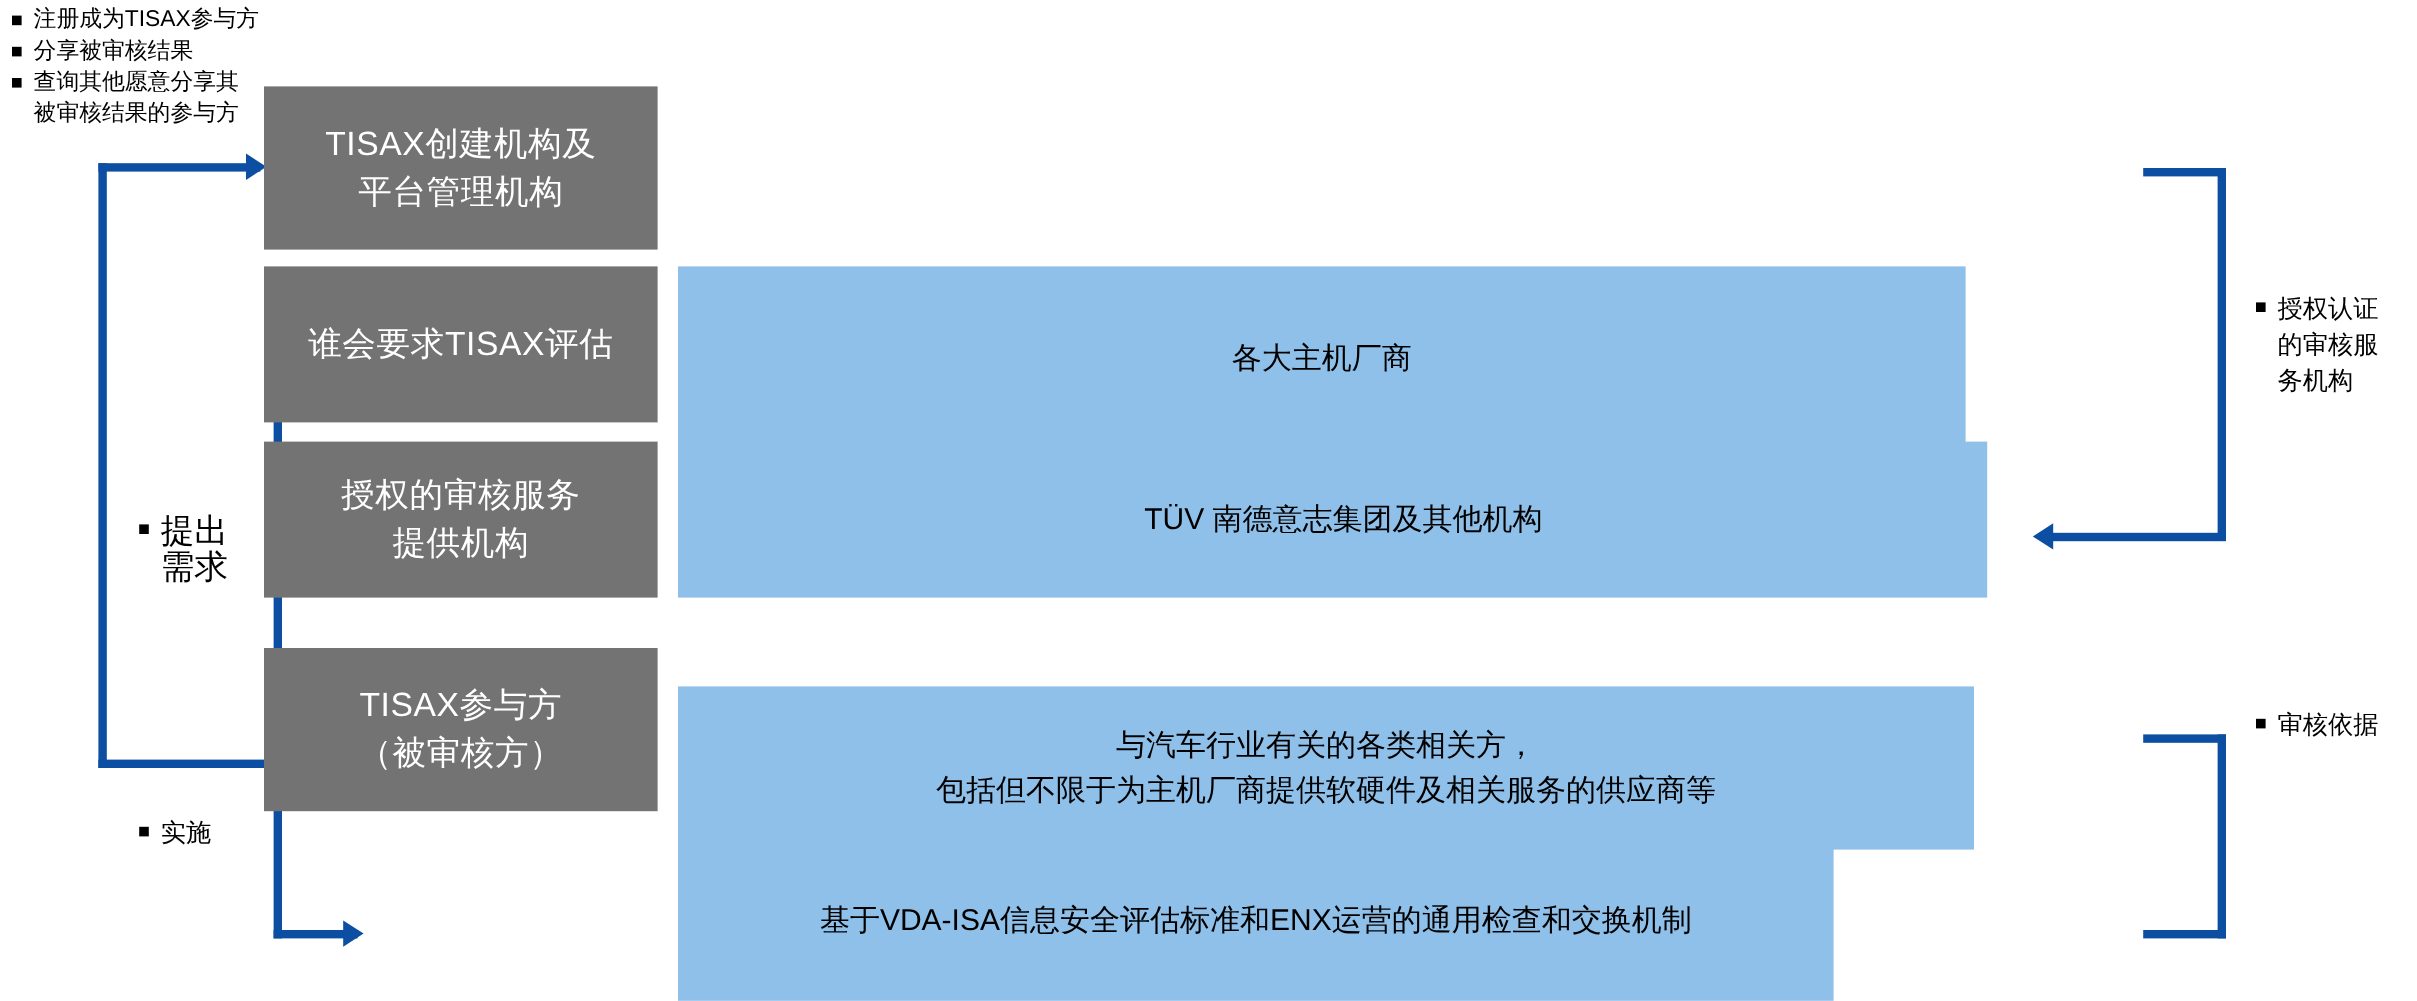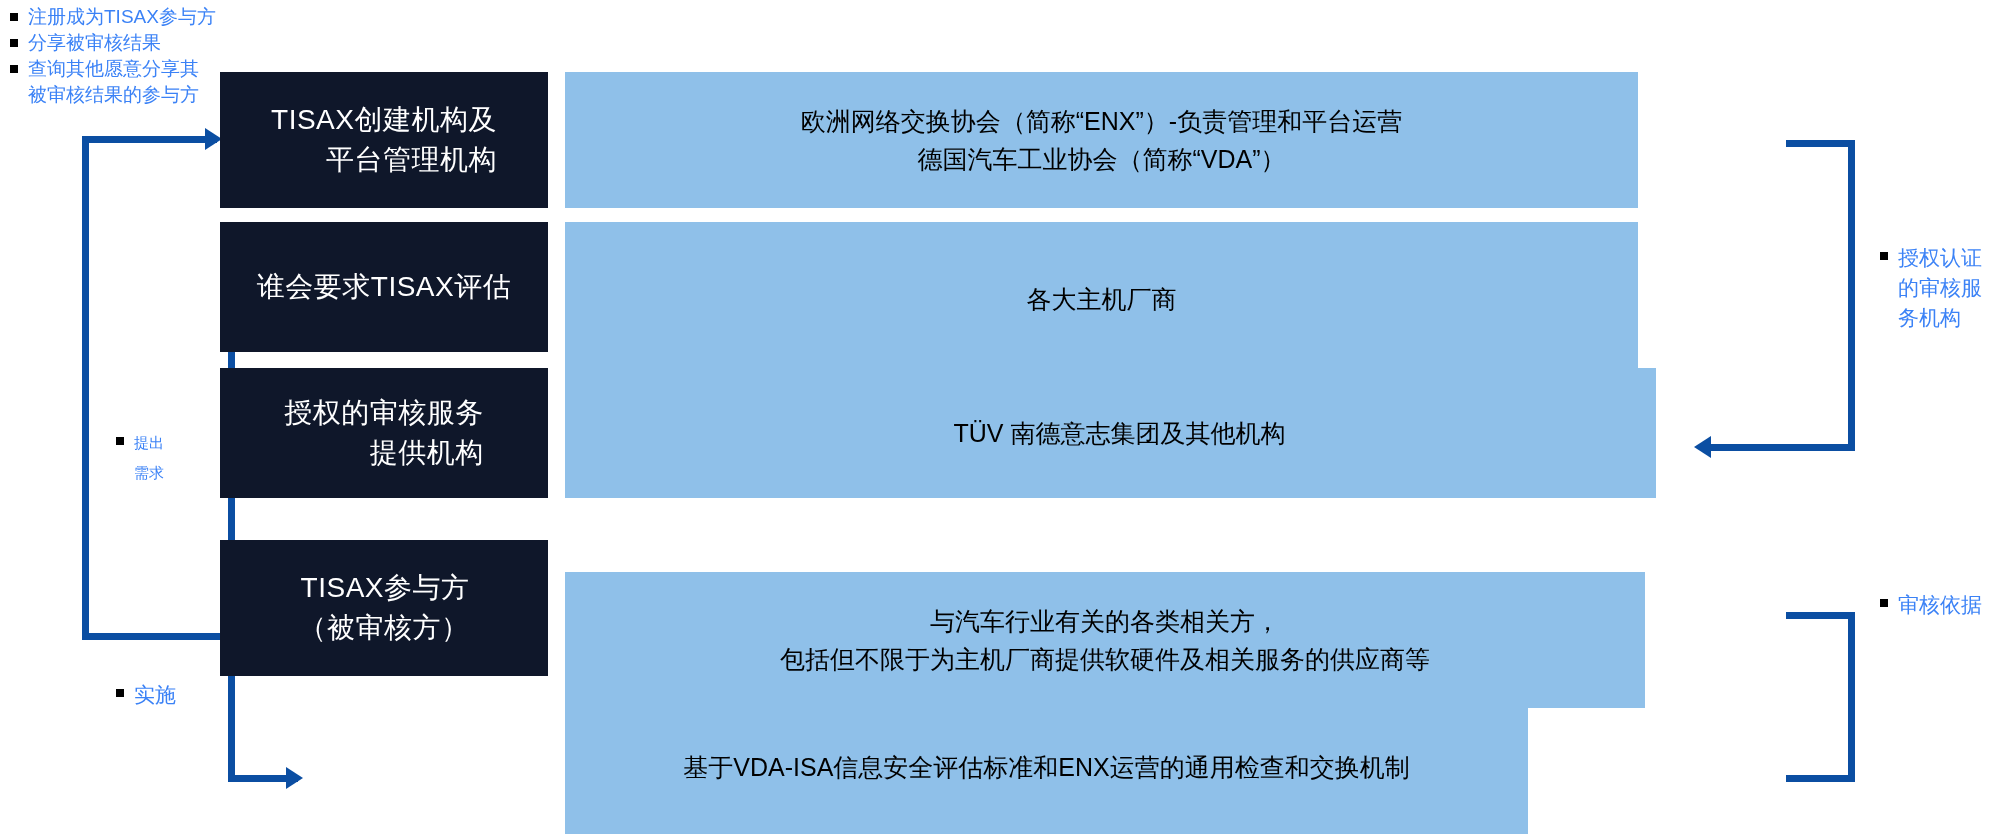--- a/index.html
+++ b/index.html
@@ -13,26 +13,26 @@
 
   
   .bullets{position:absolute;}
   .bullet-row{display:flex;align-items:flex-start;}
   .bullet-mark{
     width:18px;min-width:18px;display:block;
     color:#000;font-size:15px;line-height:1.0;
     padding-top:9px;
   }
   .bullet-mark i{display:block;width:8px;height:8px;background:#000;}
-  .bullet-text{font-size:19px;line-height:26px;color:#3b82f6;white-space:pre-line;}
+  .bullet-text{font-size:19px;line-height:26px;color:#000000;white-space:pre-line;}
 
   
   .label-box{
-    position:absolute;background:#0f172a;color:#ffffff;
-    display:flex;align-items:center;justify-content:center;text-align:right;
+    position:absolute;background:#737373;color:#ffffff;
+    display:flex;align-items:center;justify-content:center;text-align:center;
     font-size:28px;line-height:40px;white-space:pre-line;letter-spacing:0.5px;
   }
   .content-box{
     position:absolute;background:#8fc0e9;color:#000000;
     display:flex;align-items:center;justify-content:center;text-align:center;
     font-size:25px;line-height:38px;white-space:pre-line;
   }
 
   
   .conn{position:absolute;background:#0b4ea2;}
@@ -93,21 +93,21 @@
 
   <div class="conn" style="left:1848px;top:612px;width:7px;height:170px;"></div>
   <div class="conn" style="left:1786px;top:612px;width:69px;height:7px;"></div>
   <div class="conn" style="left:1786px;top:775px;width:69px;height:7px;"></div>
 
   <div class="bullets" style="left:116px;top:428px;width:110px;">
     <div class="bullet-row">
       <span class="bullet-mark">
           <i></i>
         </span>
-      <span class="bullet-text" style="font-size:15px;line-height:30px;">提出
+      <span class="bullet-text" style="font-size:28px;line-height:30px;">提出
 需求</span>
     </div>
   </div>
 
   <div class="bullets" style="left:116px;top:680px;width:110px;">
     <div class="bullet-row">
       <span class="bullet-mark">
           <i></i>
         </span>
       <span class="bullet-text" style="font-size:21px;line-height:30px;">实施</span>
@@ -131,24 +131,20 @@
           <i></i>
         </span>
       <span class="bullet-text" style="font-size:21px;line-height:30px;">审核依据</span>
     </div>
   </div>
 
   <div class="label-box" style="left:220px;top:72px;width:328px;height:136px;">
     <span>TISAX创建机构及
 平台管理机构</span>
   </div>
-  <div class="content-box" style="left:565px;top:72px;width:1073px;height:136px;">
-    <span>欧洲网络交换协会（简称“ENX”）-负责管理和平台运营
-德国汽车工业协会（简称“VDA”）</span>
-  </div>
 
   <div class="label-box" style="left:220px;top:222px;width:328px;height:130px;">
     <span>谁会要求TISAX评估</span>
   </div>
   <div class="content-box" style="left:565px;top:222px;width:1073px;height:153px;">
     <span>各大主机厂商</span>
   </div>
 
   <div class="label-box" style="left:220px;top:368px;width:328px;height:130px;">
     <span>授权的审核服务

